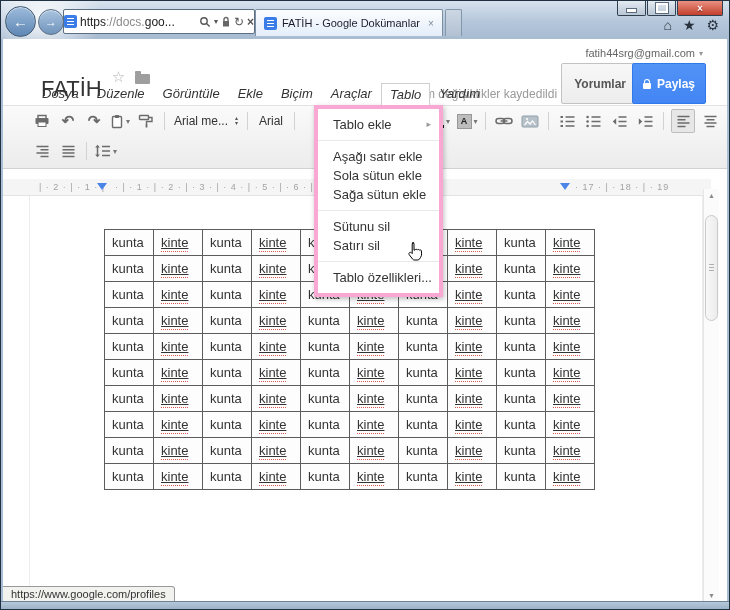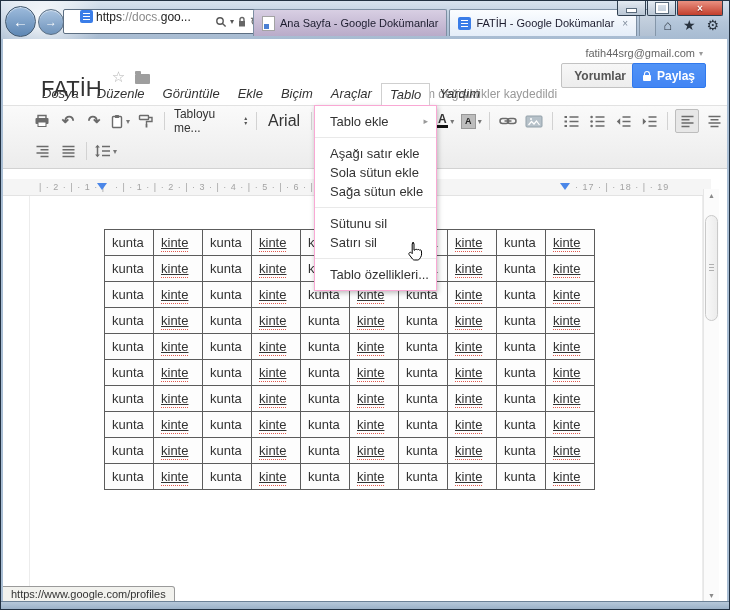--- a/index.html
+++ b/index.html
@@ -18,21 +18,21 @@
     font-weight:bold;align-items:center;text-shadow:0 1px 1px #7c1f14;}
   .g-min{width:9px;height:3px;background:#fff;box-shadow:0 0 0 1px #5a6b7c;margin-bottom:3px;}
   .g-max{width:8px;height:6px;border:2px solid #fff;box-shadow:0 0 0 1px #5a6b7c;margin-bottom:2px;}
   .nav{position:absolute;left:4px;top:5px;display:flex;align-items:center;}
   .navbtn{border-radius:50%;display:flex;align-items:center;justify-content:center;
     border:1px solid #41586f;color:#fff;font-weight:bold;
     background:linear-gradient(#9dbbdc,#5e87b4);box-shadow:inset 0 1px 1px rgba(255,255,255,.6);}
   .navbtn.back{width:29px;height:29px;font-size:15px;}
   .navbtn.fwd{width:24px;height:24px;font-size:12px;margin-left:2px;opacity:.85;}
   .addrbar{position:absolute;left:62px;top:8px;width:190px;height:23px;background:#fff;
-    border:1px solid #5c6e82;border-radius:2px;display:flex;padding:0 16px;gap:3px;
+    border:1px solid #5c6e82;border-radius:2px;display:flex;align-items:center;padding:0 0;gap:3px;
     font-size:12px;color:#222;}
   .addrbar .muted{color:#8a8a8a;}
   .addr-ic{color:#555;font-size:11px;display:flex;align-items:center;}
   .fav-docs{width:13px;height:13px;border-radius:2px;background:#3a7de8;position:relative;flex:none;}
   .fav-docs::after{content:"";position:absolute;left:3px;right:3px;top:3px;height:7px;
     background:repeating-linear-gradient(#fff 0 1.3px,transparent 1.3px 3px);}
   .fav-home{width:11px;height:13px;background:#fff;border:1px solid #a3a3a3;position:relative;flex:none;}
   .fav-home::after{content:"";position:absolute;left:1px;bottom:1px;width:5px;height:5px;background:#4a7fd4;}
   .addr-text{flex:1;white-space:nowrap;overflow:hidden;}
   .tabs{position:absolute;left:252px;top:8px;height:27px;display:flex;align-items:stretch;}
@@ -51,21 +51,21 @@
     background:linear-gradient(#b6c8da,#9cb2c8);border-top:1px solid #6c8196;}
 
   
   .app{position:absolute;left:2px;top:38px;right:2px;bottom:7px;background:#fff;overflow:hidden;}
   .account{position:absolute;top:8px;right:24px;font-size:11px;color:#666;display:flex;gap:4px;align-items:center;}
   .titlerow{position:absolute;left:38px;top:12px;display:flex;align-items:center;gap:10px;}
   .doctitle{font-size:22px;color:#333;margin-top:25px;}
   .docstar{color:#b3b3b3;font-size:15px;}
   .folder{width:15px;height:10px;background:#9e9e9e;border-radius:1px;position:relative;margin-top:4px;}
   .folder::before{content:"";position:absolute;top:-3px;left:0;width:6px;height:3px;background:#9e9e9e;border-radius:1px 1px 0 0;}
-  .btn{height:25px;display:flex;align-items:center;border-radius:2px;font-size:12px;font-weight:bold;box-sizing:border-box;}
+  .btn{height:41px;display:flex;align-items:center;border-radius:2px;font-size:12px;font-weight:bold;box-sizing:border-box;}
   .btn-comments{position:absolute;top:24px;right:88px;padding:0 12px;color:#555;
     background:linear-gradient(#f7f7f7,#ededed);border:1px solid #c2c2c2;}
   .btn-share{position:absolute;top:24px;right:21px;padding:0 10px;gap:6px;color:#fff;
     background:linear-gradient(#5193f6,#4285f4);border:1px solid #3079ed;}
   .lock-w{width:8px;height:6px;background:#fff;position:relative;margin-top:4px;border-radius:1px;}
   .lock-w::before{content:"";position:absolute;left:1px;top:-4px;width:4px;height:4px;
     border:1.5px solid #fff;border-bottom:none;border-radius:3px 3px 0 0;}
   .menubar{position:absolute;left:30px;top:44px;display:flex;font-size:13px;color:#333;z-index:55;}
   .mitem{padding:3px 9px;font-style:italic;}
   .mitem.open{background:#fff;border:1px solid #cfcfcf;border-bottom:none;padding:3px 8px;}
@@ -77,21 +77,21 @@
   .trow{display:flex;align-items:center;height:30px;padding-left:26px;}
   .tbtn{height:22px;min-width:22px;display:flex;align-items:center;justify-content:center;
     color:#666;border-radius:2px;margin:0 2px;gap:2px;}
   .tbtn.sel{border:1px solid #bdbdbd;background:#e7e7e7;}
   .tsep{width:1px;height:18px;background:#d2d2d2;margin:0 5px;}
   .tspacer{width:128px;}
   .glyphbtn{font-size:15px;font-weight:bold;color:#6a6a6a;}
   .ddv{font-size:8px;color:#777;}
   .stylesel{display:flex;align-items:center;gap:7px;font-size:12px;color:#333;padding:0 4px;}
   .updown{display:flex;flex-direction:column;font-size:6px;line-height:5px;color:#555;}
-  .fontsel{font-size:16px;color:#333;padding:0 6px;}
+  .fontsel{font-size:12px;color:#333;padding:0 6px;}
   .icA{display:flex;flex-direction:column;align-items:center;line-height:10px;}
   .icA .a{font-size:12px;font-weight:bold;color:#333;}
   .icA .bar{width:12px;height:3px;background:#111;margin-top:1px;}
   .hlbox{width:13px;height:13px;background:#bdbdbd;border:1px solid #989898;display:flex;
     align-items:center;justify-content:center;font-size:9px;font-weight:bold;color:#222;}
   svg.li{stroke:#6b6b6b;stroke-width:1.5;fill:none;}
 
   
   .ruler{position:absolute;left:0;right:16px;top:140px;height:16px;background:#f5f5f5;
     border-bottom:1px solid #e3e3e3;font-size:9px;color:#a3a3a3;}
@@ -104,21 +104,21 @@
     border-left:1px solid #ececec;border-right:1px solid #ececec;}
   .dtable{position:absolute;left:101px;top:190px;display:grid;
     grid-template-columns:repeat(10,48px);grid-auto-rows:25px;gap:1px;background:#5c5c5c;
     border:1px solid #5c5c5c;z-index:10;}
   .cell{background:#fdfdfd;font-size:13px;color:#333;line-height:25px;padding-left:7px;
     white-space:nowrap;overflow:hidden;}
   .cell .w{display:inline-block;line-height:17px;}
   .cell .w.miss{text-decoration:underline;border-bottom:1px dotted #e2574b;}
 
   
-  .ddmenu{position:absolute;left:311px;top:66px;width:121px;background:#fff;border:1px solid #f9a8d4;
+  .ddmenu{position:absolute;left:311px;top:66px;width:121px;background:#fff;border:4px solid #f9a8d4;
     box-shadow:1px 2px 5px rgba(0,0,0,.25);padding:6px 0;z-index:50;}
   .menu-item{position:relative;height:19px;line-height:19px;padding:0 8px 0 15px;font-size:13px;
     color:#333;display:flex;justify-content:space-between;white-space:nowrap;}
   .menu-item.hl{background:#eaeaea;}
   .menu-sep{border-top:1px solid #e9e9e9;margin:6px 0;}
   .subarrow{color:#999;font-size:9px;}
   .annotation-box{position:absolute;left:-3px;top:-4px;width:95px;height:19px;
     border:4px solid #c2109e;pointer-events:none;z-index:5;}
   .cursor{position:absolute;left:404px;top:202px;z-index:60;}
 
@@ -179,24 +179,20 @@
         <svg width="10" height="12" viewBox="0 0 10 12">
             <path d="M3 5V3.5a2 2 0 0 1 4 0V5" stroke="#666" stroke-width="1.4" fill="none"></path>
             <rect x="2" y="5" width="6" height="5.5" fill="#666"></rect>
           </svg>
       </span>
       <span class="addr-ic" style="font-size:12px;">↻</span>
       <span class="addr-ic" style="font-size:12px;font-weight:bold;">×</span>
     </div>
 
     <div class="tabs">
-      <div class="tab inactive">
-        <span class="fav-home"></span>
-        <span>Ana Sayfa - Google Dokümanlar</span>
-      </div>
       <div class="tab active">
         <span class="fav-docs"></span>
         <span>FATİH - Google Dokümanlar</span>
         <span class="tclose">×</span>
       </div>
       <div class="tabstub"></div>
     </div>
 
     <div class="chrome-acts">
       <span>⌂</span>
@@ -261,21 +257,21 @@
         </span>
         <span class="tbtn">
           <svg width="16" height="14" viewBox="0 0 16 14">
               <rect x="1.5" y="1.5" width="9" height="4" rx="0.5" stroke="#6b6b6b" stroke-width="1.4" fill="none"></rect>
               <path d="M10.5 3.5h3.5v4H8.5v2.5" stroke="#6b6b6b" stroke-width="1.4" fill="none"></path>
               <rect x="7.6" y="10" width="1.8" height="3.5" fill="#6b6b6b"></rect>
             </svg>
         </span>
         <span class="tsep"></span>
         <span class="stylesel">
-          <span>Tabloyu me...</span>
+          <span>Arial me...</span>
           <span class="updown">
               <span>▴</span>
               <span>▾</span>
             </span>
         </span>
         <span class="tsep"></span>
         <span class="fontsel">Arial</span>
         <span class="tsep"></span>
         <span class="tspacer"></span>
         <span class="tbtn">

